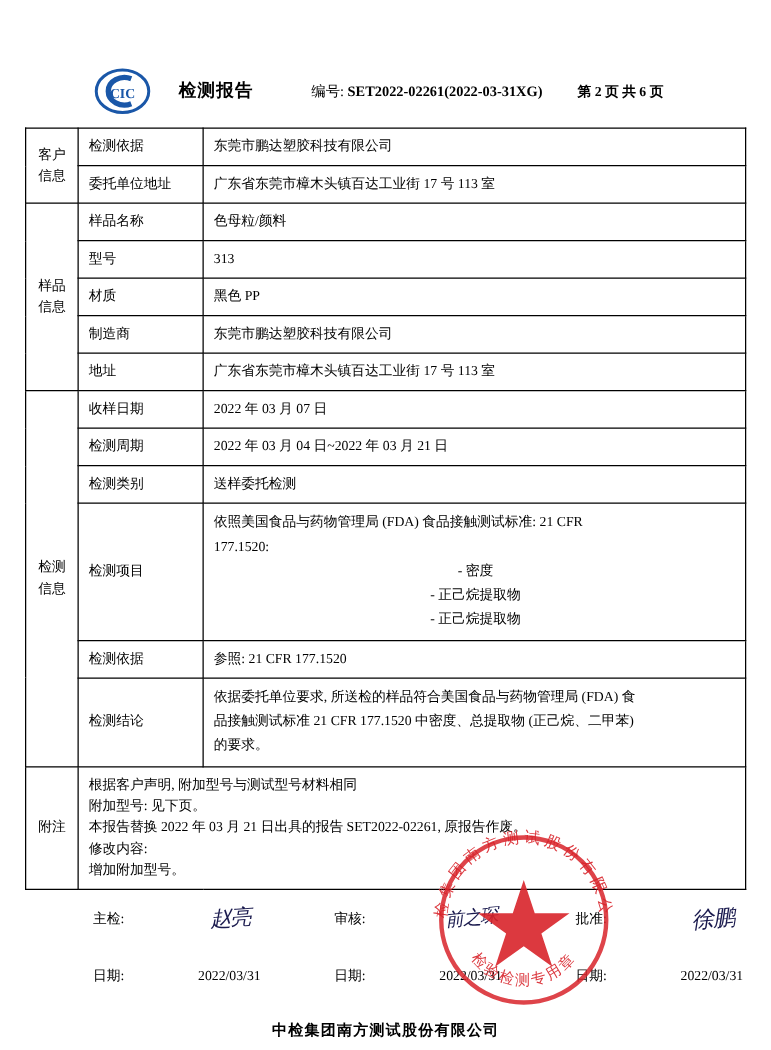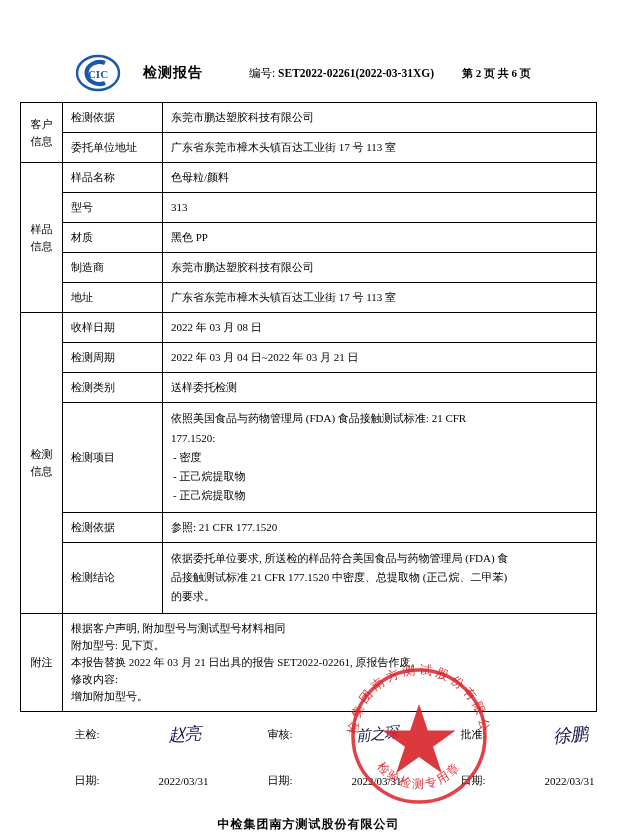--- a/index.html
+++ b/index.html
@@ -89,21 +89,21 @@
     width: 92px;
     padding-left: 10px;
     white-space: nowrap;
     font-size: 11px;
   }
   td.val {
     font-size: 11px;
     padding-left: 10px;
   }
   td.val.tall { line-height: 1.75; }
-  .sub { padding-left: 2px; }
+  .sub { padding-left: 2px; text-align: center; }
 
   
   td.remark {
     font-size: 11px;
     line-height: 1.9;
     padding: 7px 10px;
     vertical-align: top;
     position: relative;
   }
 
@@ -249,21 +249,21 @@
         <td class="key">地址</td>
         <td class="val">广东省东莞市樟木头镇百达工业街 17 号 113 室</td>
       </tr>
 
       <tr>
         <td class="sec" rowspan="6">
           <div class="two-line">检测</div>
           <div class="two-line">信息</div>
         </td>
         <td class="key">收样日期</td>
-        <td class="val">2022 年 03 月 08 日</td>
+        <td class="val">2022 年 03 月 07 日</td>
       </tr>
       <tr>
         <td class="key">检测周期</td>
         <td class="val">2022 年 03 月 04 日~2022 年 03 月 21 日</td>
       </tr>
       <tr>
         <td class="key">检测类别</td>
         <td class="val">送样委托检测</td>
       </tr>
       <tr>

